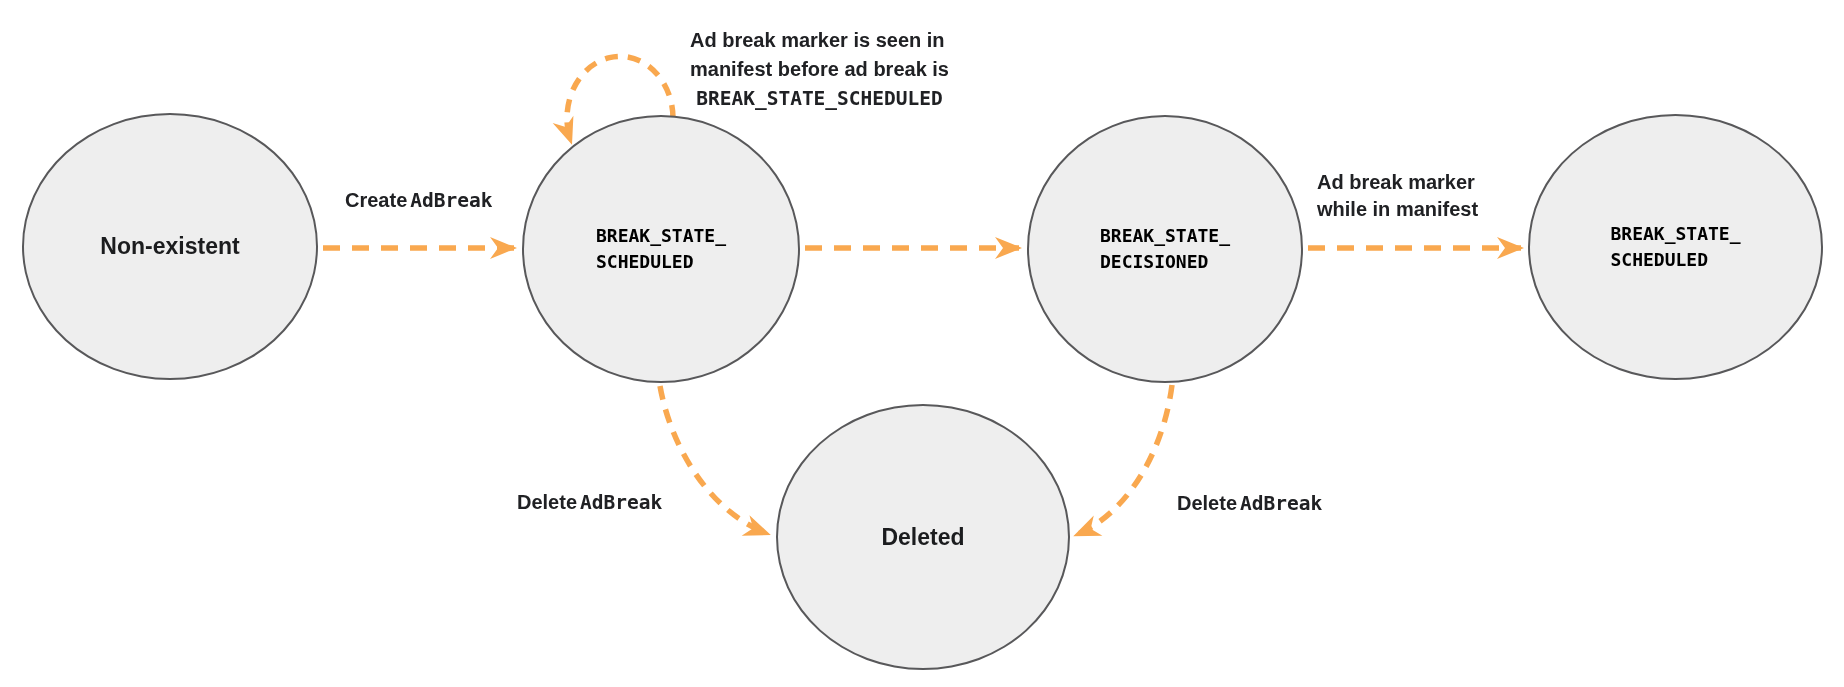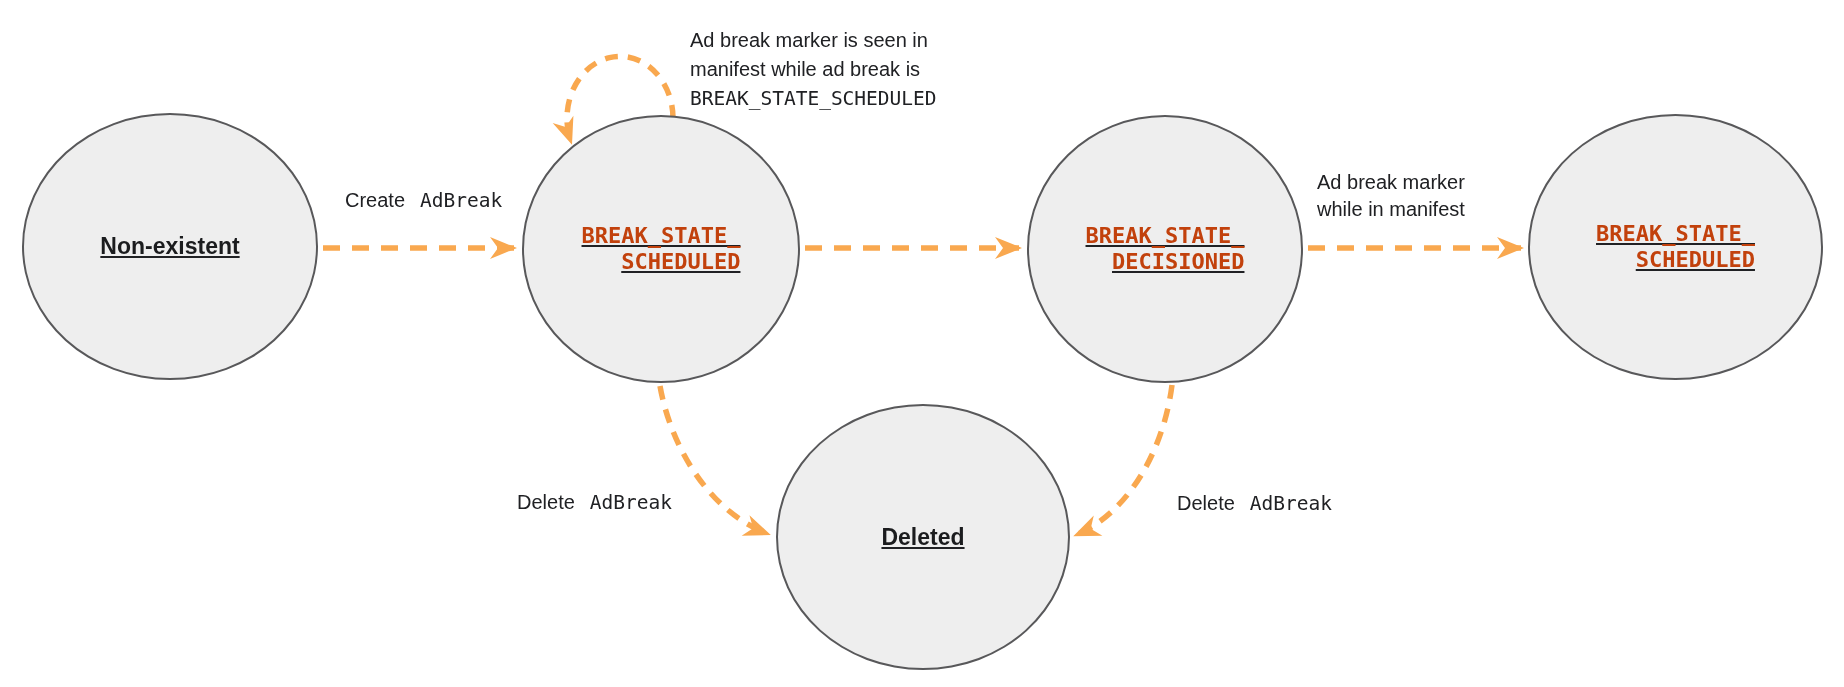--- a/index.html
+++ b/index.html
@@ -10,30 +10,30 @@
   svg.arrows{position:absolute;left:0;top:0;width:1844px;height:687px;}
   .dash{fill:none;stroke:var(--arrow,#F9A84F);stroke-width:5.5;stroke-linecap:butt;}
   .dash.straight{stroke-dasharray:17 12;}
   .dash.curve{stroke-dasharray:14 10;}
   .dash.loop{stroke-dasharray:13 10;}
   .state{
     position:absolute;border-radius:50%;
     background:var(--node-fill,#EEEEEE);
     border:2px solid var(--node-border,#58585A);
     display:flex;align-items:center;justify-content:center;
-    text-align:right;box-sizing:border-box;text-decoration:underline;
+    text-align:left;box-sizing:border-box;
   }
   .state-mono{
     font-family:"DejaVu Sans Mono",monospace;font-weight:bold;
-    font-size:22px;line-height:26px;color:#c2410c;
+    font-size:18px;line-height:26px;color:#000000;
   }
   .state-sans{font-weight:bold;font-size:23px;color:#1B1C1E;}
-  .edge-label{position:absolute;font-size:20px;line-height:28px;white-space:nowrap;color:var(--text,#202124);}
-  .edge-label .mono,.mono-line{font-family:"DejaVu Sans Mono",monospace;font-size:19.5px;}
-  .edge-label .mono{margin-left:15px;}
+  .edge-label{position:absolute;font-size:20px;line-height:28px;white-space:nowrap;color:var(--text,#202124);font-weight:bold;}
+  .edge-label .mono,.mono-line{font-family:"DejaVu Sans Mono",monospace;font-size:19.5px;text-align:center;}
+  .edge-label .mono{margin-left:3px;}
   .multiline{line-height:29px;}
 </style>
 </head>
 <body>
 
 <div class="canvas" style="--arrow: #F9A84F; --node-fill: #EEEEEE; --node-border: #58585A; --text: #202124;">
 
   <svg class="arrows" xmlns="http://www.w3.org/2000/svg">
     <defs>
       <marker id="ah" markerUnits="userSpaceOnUse" markerWidth="30" markerHeight="24" refX="25" refY="12" orient="auto">
@@ -82,21 +82,21 @@
   <div class="state" style="left:776px;top:404px;width:294px;height:266px">
     <div class="state-sans">Deleted</div>
   </div>
 
   <div class="edge-label" style="left:345px;top:186px">
     <span>Create</span><span class="mono">AdBreak</span>
   </div>
 
   <div class="edge-label multiline" style="left:690px;top:26px">
     <div>Ad break marker is seen in</div>
-    <div>manifest while ad break is</div>
+    <div>manifest before ad break is</div>
     <div class="mono-line">BREAK_STATE_SCHEDULED</div>
   </div>
 
   <div class="edge-label" style="left:827px;top:167px">
   </div>
 
   <div class="edge-label" style="left:1317px;top:169px;line-height:27px">
     <div>Ad break marker</div>
     <div>while in manifest</div>
   </div>

